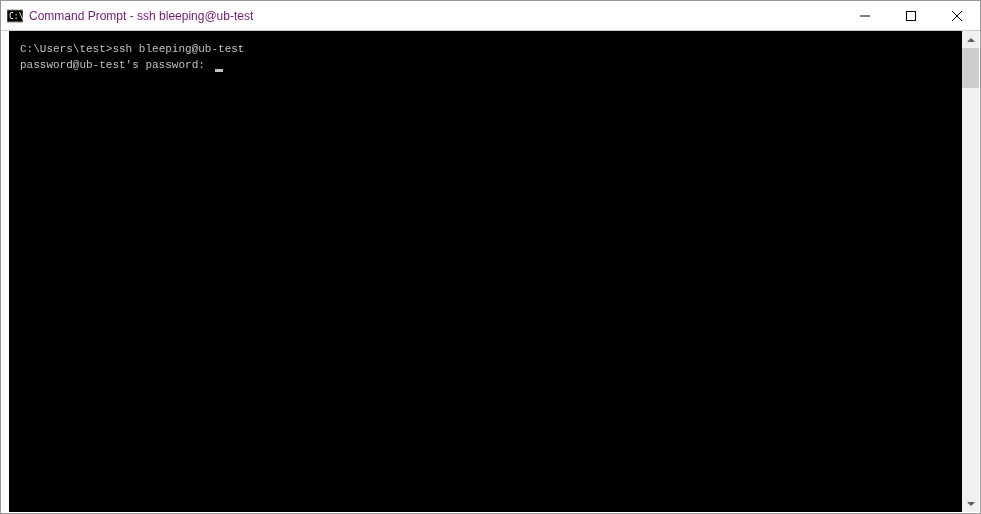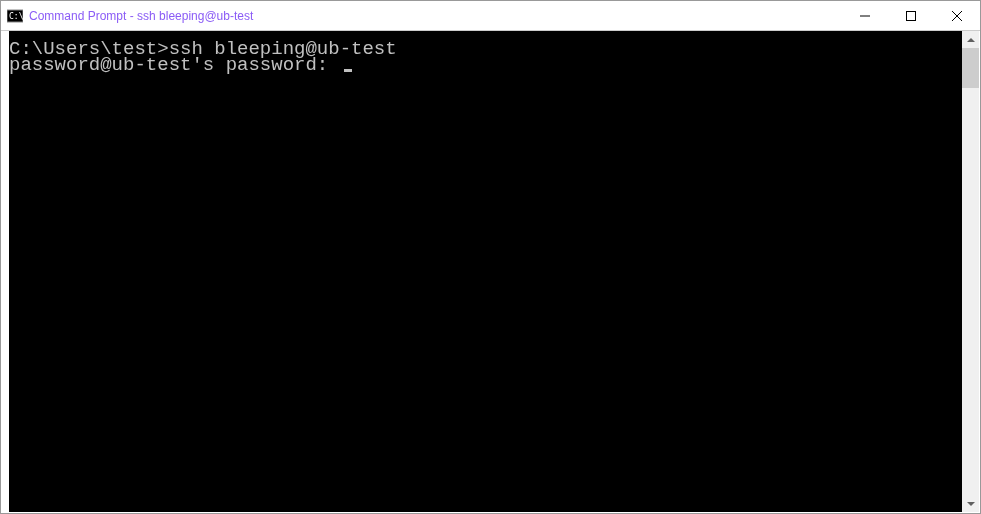--- a/index.html
+++ b/index.html
@@ -39,21 +39,21 @@
       align-items: center;
       justify-content: center;
     }
     .titlebar-icon svg {
       width: 16px;
       height: 16px;
     }
     .titlebar-title {
       flex: 1;
       font-size: 12px;
-      color: #8b5cf6;
+      color: #701a75;
       white-space: nowrap;
       overflow: hidden;
       text-overflow: ellipsis;
     }
     .titlebar-controls {
       display: flex;
       height: 100%;
     }
     .titlebar-btn {
       width: 46px;
@@ -77,23 +77,23 @@
       overflow: hidden;
       border-left: 8px solid #ffffff;
       border-right: 1px solid #ffffff;
       border-bottom: 1px solid #ffffff;
     }
     .console {
       flex: 1;
       background: #000000;
       color: #c0c0c0;
       font-family: "Consolas", "Courier New", monospace;
-      font-size: 19px;
+      font-size: 11px;
       line-height: 16px;
-      padding: 10px 0 0 0;
+      padding: 10px 0 0 11px;
       white-space: pre;
       overflow: hidden;
       position: relative;
     }
     .console-line {
       white-space: pre;
     }
     .cursor {
       display: inline-block;
       width: 8px;

